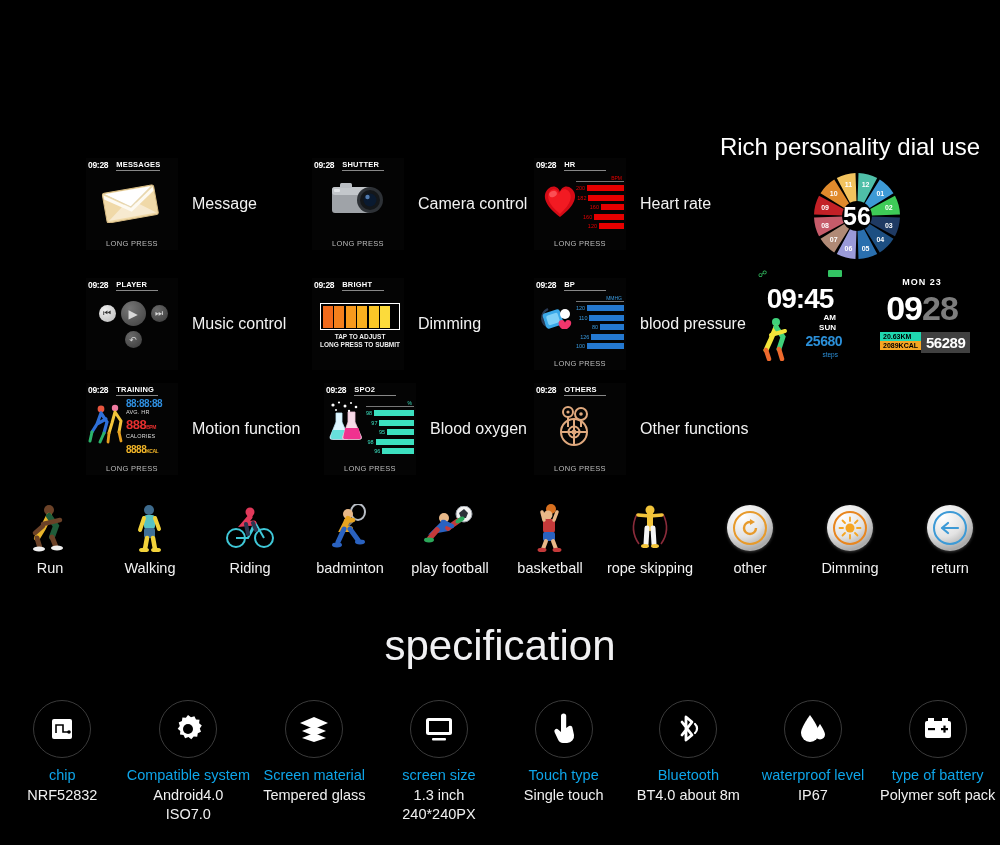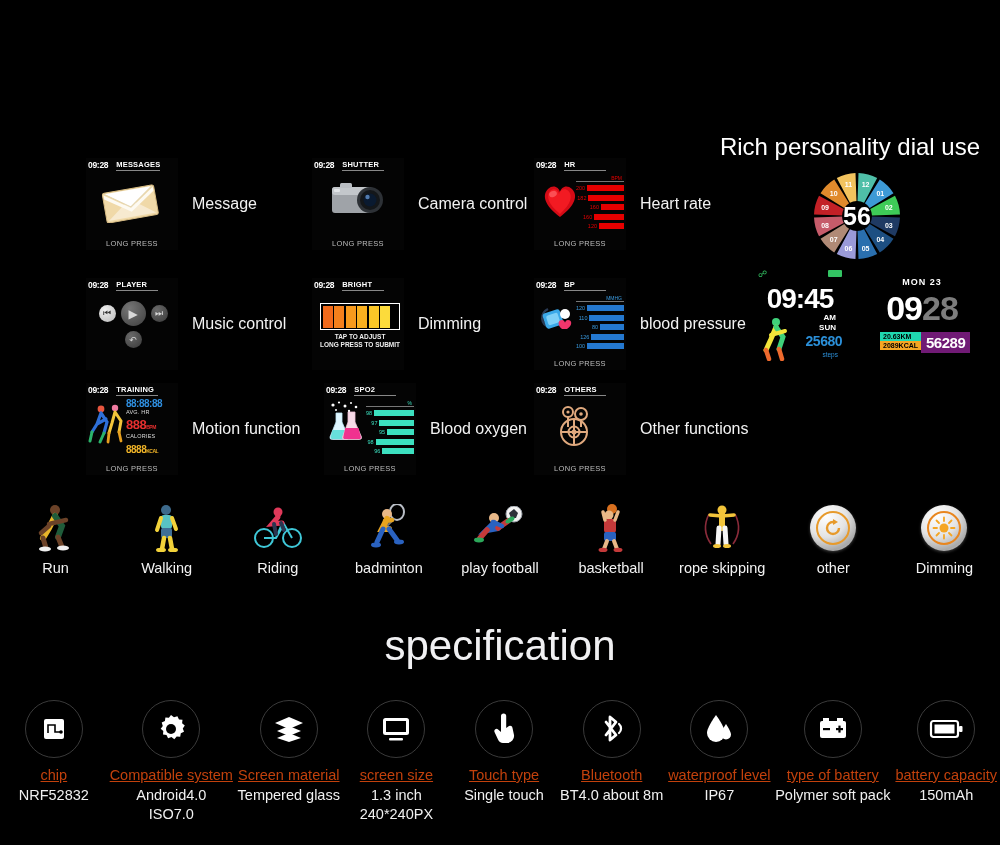--- a/index.html
+++ b/index.html
@@ -138,21 +138,21 @@
   .wf1-batt { position:absolute; top: 5px; right: 8px; width: 14px; height: 7px; background:#33c463; border-radius:1px;}
 
   .wf2-date { position:absolute; top: 12px; left:0; width:100%; text-align:center; font-size: 9px; font-weight:bold; color:#fff; letter-spacing:1px;}
   .wf2-time { position:absolute; top: 24px; left:0; width:100%; text-align:center; font-size: 34px; font-weight:bold; letter-spacing:-1px;}
   .wf2-time .a { color:#fff; }
   .wf2-time .b { color:#7d7d7d; }
   .wf2-badges { position:absolute; bottom: 12px; left: 8px; display:flex; align-items:stretch; }
   .bg-left { display:flex; flex-direction:column; }
   .bg-km { background:#1fd8b0; color:#000; font-size:7px; font-weight:bold; padding:1px 3px; white-space:nowrap;}
   .bg-kcal { background:#f5a623; color:#000; font-size:7px; font-weight:bold; padding:1px 3px; white-space:nowrap;}
-  .bg-right { background:#701a75; color:#fff; font-size:15px; font-weight:bold; padding: 2px 5px; display:flex; align-items:center; letter-spacing:-0.5px;}
+  .bg-right { background:#404040; color:#fff; font-size:15px; font-weight:bold; padding: 2px 5px; display:flex; align-items:center; letter-spacing:-0.5px;}
 
   
   .sports-row { position:absolute; left: 0; top: 498px; width: 1000px; display:flex; }
   .sport { flex: 1 1 0; text-align:center; }
   .sport-ico { height: 60px; display:flex; align-items:center; justify-content:center; }
   .sport-lab { font-size: 14.5px; color:#f2f2f2; margin-top: 2px; white-space:nowrap;}
   .glossy {
     width: 46px; height: 46px; border-radius: 50%;
     background: radial-gradient(circle at 35% 25%, #ffffff 0%, #e3e3e3 45%, #a9a9a9 75%, #d5d5d5 100%);
     display:flex; align-items:center; justify-content:center;
@@ -166,21 +166,21 @@
 
   
   .spec-row { position:absolute; left: 0; top: 700px; width: 1000px; display:flex; }
   .spec { flex: 1 1 0; text-align:center; padding: 0 2px; }
   .spec-circ {
     width: 58px; height: 58px; border-radius: 50%;
     border: 1.5px solid #3a3a3a;
     margin: 0 auto 8px;
     display:flex; align-items:center; justify-content:center;
   }
-  .spec-t { font-size: 14.5px; color:#c2410c; line-height: 1.35; white-space:nowrap;text-decoration:underline;}
+  .spec-t { font-size: 14.5px; color:#0ea5e9; line-height: 1.35; white-space:nowrap;}
   .spec-v { font-size: 14.5px; color:#f0f0f0; line-height: 1.35; white-space:nowrap;}
 </style>
 </head>
 <body>
 
 <div class="page">
 
   <div class="h-dial">Rich personality dial use</div>
   <div class="h-spec">specification</div>
 
@@ -670,20 +670,32 @@
               <g stroke="#f5a623" stroke-width="1.8" stroke-linecap="round">
                 <path d="M12,1.5 L12,5 M12,19 L12,22.5 M1.5,12 L5,12 M19,12 L22.5,12"></path>
                 <path d="M4.5,4.5 L7,7 M17,17 L19.5,19.5 M19.5,4.5 L17,7 M7,17 L4.5,19.5"></path>
               </g>
             </svg>
           </div>
         </div>
       </div>
       <div class="sport-lab">Dimming</div>
     </div>
+    <div class="sport">
+      <div class="sport-ico">
+        <div class="glossy" style="color:#3d9ad6;">
+          <div class="ring" style="border-color:#3d9ad6;">
+            <svg width="22" height="16" viewBox="0 0 22 16">
+              <path d="M3,8 L19,8 M3,8 L9,3 M3,8 L9,13" stroke="#3d9ad6" stroke-width="2.2" fill="none" stroke-linecap="round" stroke-linejoin="round"></path>
+            </svg>
+          </div>
+        </div>
+      </div>
+      <div class="sport-lab">return</div>
+    </div>
   </div>
 
   <div class="spec-row">
 
     <div class="spec">
       <div class="spec-circ">
         <svg width="30" height="28" viewBox="0 0 30 28">
           <rect x="5" y="4" width="20" height="20" rx="2" fill="#fff"></rect>
           <g stroke="#000" stroke-width="1.6">
             <path d="M5,8 L1,8 M5,13 L1,13 M5,18 L1,18 M25,8 L29,8 M25,13 L29,13 M25,18 L29,18"></path>
@@ -773,27 +785,16 @@
           <rect x="3" y="5" width="26" height="17" rx="2" fill="#fff"></rect>
           <rect x="6" y="12" width="7" height="2.2" fill="#000"></rect>
           <rect x="19" y="12" width="7" height="2.2" fill="#000"></rect>
           <rect x="21.4" y="9.6" width="2.2" height="7" fill="#000"></rect>
         </svg>
       </div>
       <div class="spec-t">type of battery</div>
       <div class="spec-v">Polymer soft pack</div>
     </div>
 
-    <div class="spec">
-      <div class="spec-circ">
-        <svg width="34" height="22" viewBox="0 0 34 22">
-          <rect x="2" y="3" width="27" height="16" rx="2.5" stroke="#fff" stroke-width="2.2" fill="none"></rect>
-          <rect x="5.5" y="6.5" width="20" height="9" fill="#fff"></rect>
-          <rect x="30" y="8" width="3.5" height="6" rx="1" fill="#fff"></rect>
-        </svg>
-      </div>
-      <div class="spec-t">battery capacity</div>
-      <div class="spec-v">150mAh</div>
-    </div>
 
   </div>
 
 </div>
 
 </body></html>

